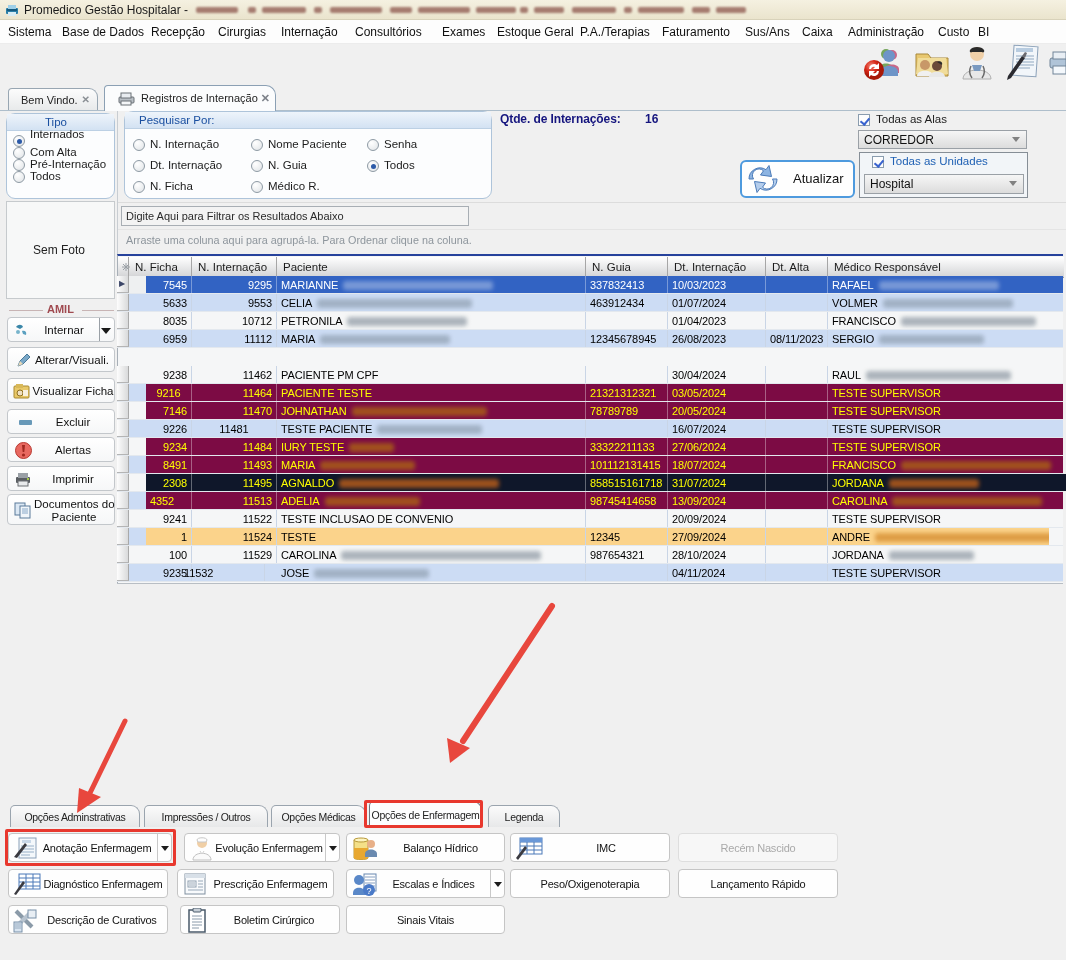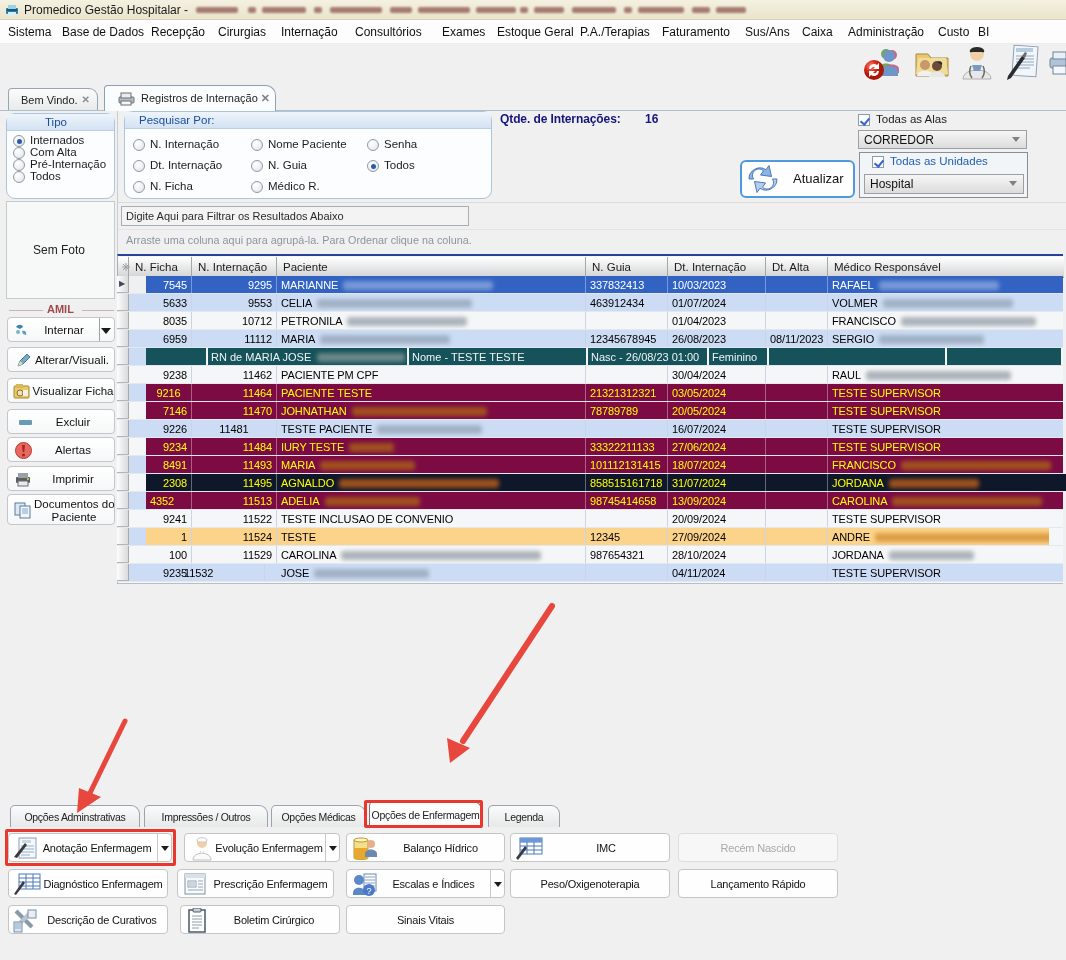--- a/index.html
+++ b/index.html
@@ -164,21 +164,21 @@
   </div>
 <div id="tabline"></div>
 <div id="page"></div>
 
 <div class="grp" style="left:6px;top:113px;width:109px;height:86px">
  <div class="hd">
       <span style="position:absolute;left:38px;top:2px">Tipo</span>
     </div>
 </div>
 <div class="radio on" style="left:13px;top:135px"></div>
-<span class="rlab" style="left:30px;top:134px">Internados</span>
+<span class="rlab" style="left:30px;top:128px">Internados</span>
 <div class="radio" style="left:13px;top:147px"></div>
 <span class="rlab" style="left:30px;top:146px">Com Alta</span>
 <div class="radio" style="left:13px;top:159px"></div>
 <span class="rlab" style="left:30px;top:158px">Pré-Internação</span>
 <div class="radio" style="left:13px;top:171px"></div>
 <span class="rlab" style="left:30px;top:170px">Todos</span>
 <div class="abs" style="left:6px;top:201px;width:109px;height:98px;background:#f7f8f8;border:1px solid #c6cacd"></div>
 <span class="abs" style="left:33px;top:243px;font-size:12px;color:#222">Sem Foto</span>
 <span class="abs" style="left:47px;top:303px;font-size:11px;font-weight:bold;color:#a04a50">AMIL</span>
 <div class="abs" style="left:9px;top:310px;width:34px;height:1px;background:#c8b4b4"></div>
@@ -356,31 +356,20 @@
 <div class="rowbg" style="left:29px;width:917px;background:#ccdcf4;color:#000000">
 <div class="c cbl" style="left:0px;width:46px;text-align:right">6959</div>
 <div class="c cbl" style="left:46px;width:85px;text-align:right">11112</div>
 <div class="c cbl" style="left:131px;width:309px;text-align:left">MARIA<span class="blob" style="width:130px;background:#9fafc2"></span></div>
 <div class="c cbl" style="left:440px;width:82px;text-align:left">12345678945</div>
 <div class="c cbl" style="left:522px;width:98px;text-align:left">26/08/2023</div>
 <div class="c cbl" style="left:620px;width:62px;text-align:left">08/11/2023</div>
 <div class="c" style="left:682px;width:235px;text-align:left;border-right:none">SERGIO<span class="blob" style="width:105px;background:#9fafc2"></span></div>
 </div>
 </div>
-<div class="gr" style="top:348px">
-<div class="indc"></div>
-<div class="strip" style="background:#ccdcf4"></div>
-<div class="tc" style="left:29px;width:61px"></div>
-<div class="tc" style="left:91px;width:200px">RN de MARIA JOSE<span class="blob" style="width:88px;background:#6f8a8c;margin-left:6px"></span></div>
-<div class="tc" style="left:292px;width:178px">Nome - TESTE TESTE</div>
-<div class="tc" style="left:471px;width:120px">Nasc - 26/08/23 01:00</div>
-<div class="tc" style="left:592px;width:59px">Feminino</div>
-<div class="tc" style="left:652px;width:177px"></div>
-<div class="tc" style="left:830px;width:115px"></div>
-</div>
 <div class="gr" style="top:366px">
 <div class="indc"></div>
 <div class="strip" style="background:#f5f6f7"></div>
 <div class="rowbg" style="left:29px;width:917px;background:#f5f6f7;color:#000000">
 <div class="c cbl" style="left:0px;width:46px;text-align:right">9238</div>
 <div class="c cbl" style="left:46px;width:85px;text-align:right">11462</div>
 <div class="c cbl" style="left:131px;width:309px;text-align:left">PACIENTE PM CPF</div>
 <div class="c cbl" style="left:440px;width:82px;text-align:left"></div>
 <div class="c cbl" style="left:522px;width:98px;text-align:left">30/04/2024</div>
 <div class="c cbl" style="left:620px;width:62px;text-align:left"></div>

